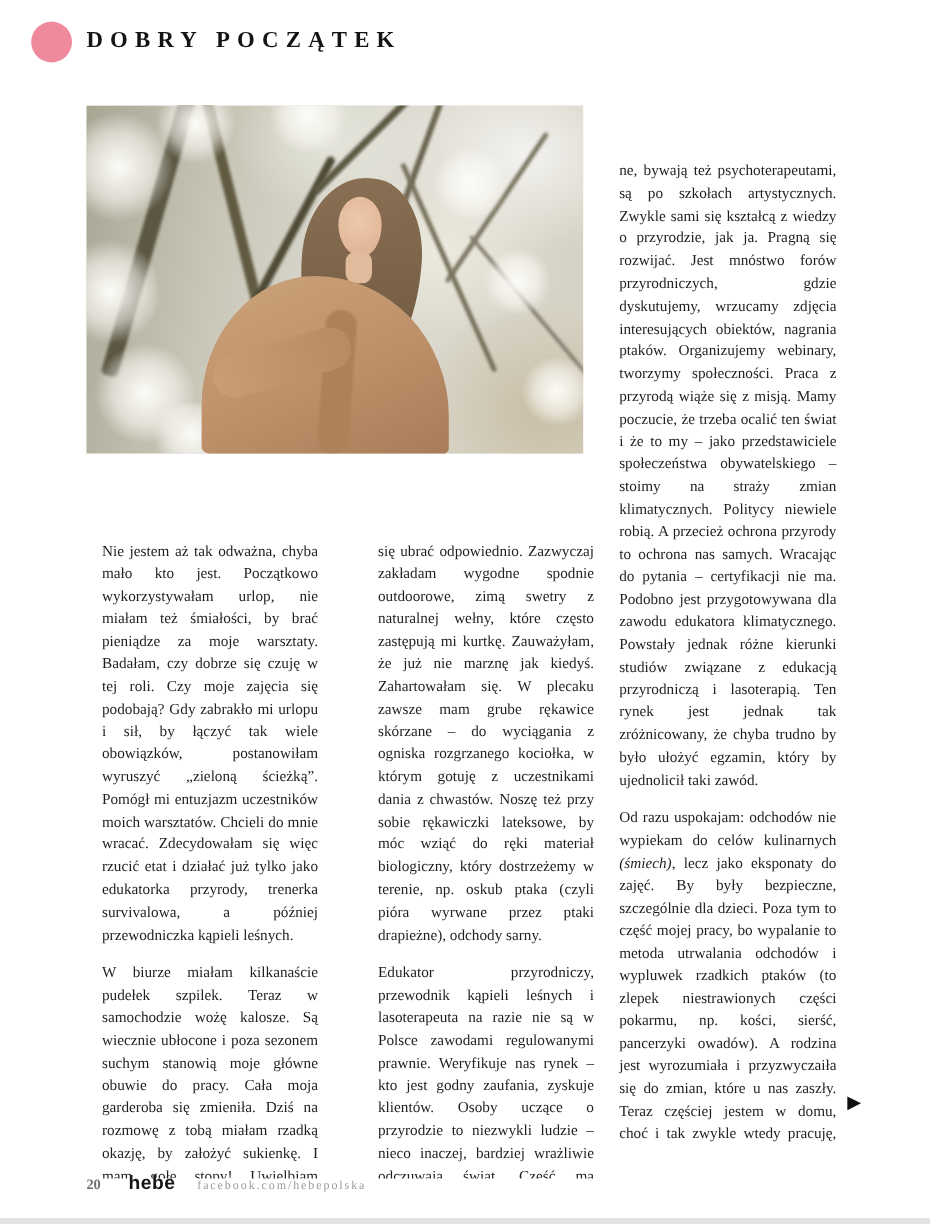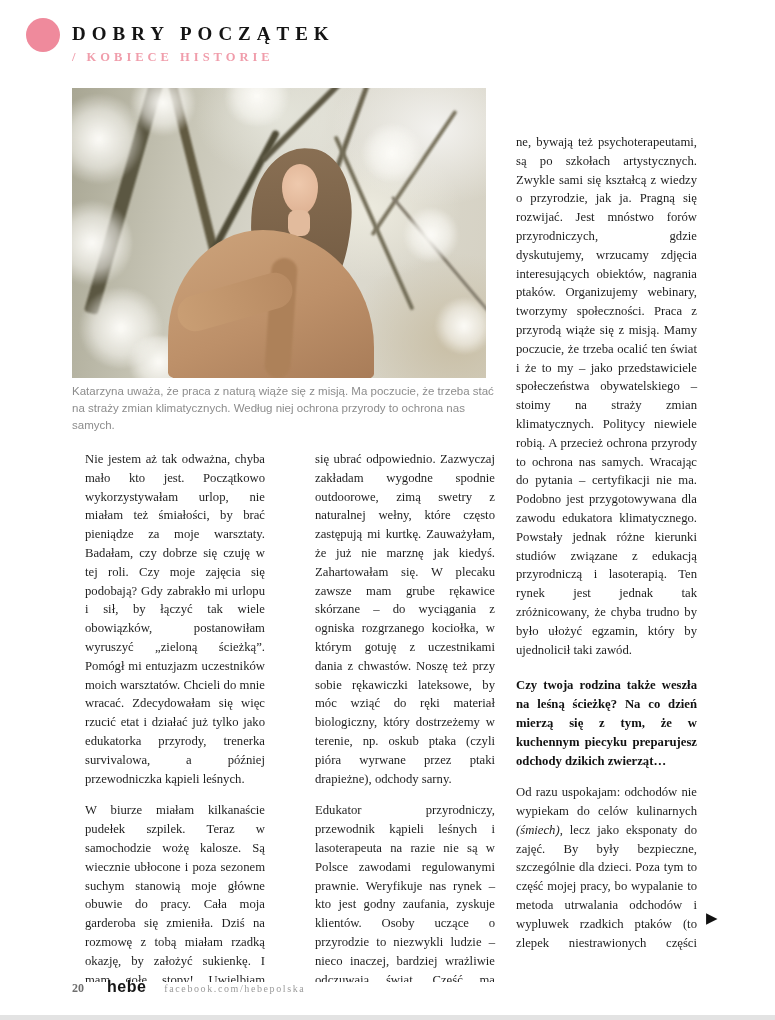--- a/index.html
+++ b/index.html
@@ -100,21 +100,20 @@
 </style>
 </head>
 <body>
 
 <div class="page">
 
   <div class="hdr">
     <span class="dot"></span>
     <div class="hdr-text">
       <h1 class="section-title">DOBRY POCZĄTEK</h1>
-      <div class="section-subtitle">/ KOBIECE HISTORIE</div>
     </div>
   </div>
 
   <div class="photo">
     <div class="ph-bg"></div>
     <div class="br b1"></div>
     <div class="br b2"></div>
     <div class="br b3"></div>
     <div class="br b4"></div>
     <div class="br b5"></div>
@@ -131,35 +130,33 @@
     <div class="bl f8"></div>
     <div class="bl f9"></div>
     <div class="hair"></div>
     <div class="face"></div>
     <div class="neck"></div>
     <div class="shawl"></div>
     <div class="fold"></div>
     <div class="arm"></div>
   </div>
 
-  <p class="caption">Katarzyna uważa, że praca z naturą wiąże się z misją. Ma poczucie, że trzeba stać na straży zmian klimatycznych. Według niej ochrona przyrody to ochrona nas samych.</p>
 
   <div class="col col1">
     <p>Nie jestem aż tak odważna, chyba mało kto jest. Początkowo wykorzystywałam urlop, nie miałam też śmiałości, by brać pieniądze za moje warsztaty. Badałam, czy dobrze się czuję w tej roli. Czy moje zajęcia się podobają? Gdy zabrakło mi urlopu i sił, by łączyć tak wiele obowiązków, postanowiłam wyruszyć „zieloną ścieżką”. Pomógł mi entuzjazm uczestników moich warsztatów. Chcieli do mnie wracać. Zdecydowałam się więc rzucić etat i działać już tylko jako edukatorka przyrody, trenerka survivalowa, a później przewodniczka kąpieli leśnych.</p>
     <p>W biurze miałam kilkanaście pudełek szpilek. Teraz w samochodzie wożę kalosze. Są wiecznie ubłocone i poza sezonem suchym stanowią moje główne obuwie do pracy. Cała moja garderoba się zmieniła. Dziś na rozmowę z tobą miałam rzadką okazję, by założyć sukienkę. I mam gołe stopy! Uwielbiam chodzić boso i staram się to robić jak najczęściej. Kiedy idę do pracy, muszę</p>
   </div>
 
   <div class="col col2">
     <p>się ubrać odpowiednio. Zazwyczaj zakładam wygodne spodnie outdoorowe, zimą swetry z naturalnej wełny, które często zastępują mi kurtkę. Zauważyłam, że już nie marznę jak kiedyś. Zahartowałam się. W plecaku zawsze mam grube rękawice skórzane – do wyciągania z ogniska rozgrzanego kociołka, w którym gotuję z uczestnikami dania z chwastów. Noszę też przy sobie rękawiczki lateksowe, by móc wziąć do ręki materiał biologiczny, który dostrzeżemy w terenie, np. oskub ptaka (czyli pióra wyrwane przez ptaki drapieżne), odchody sarny.</p>
     <p>Edukator przyrodniczy, przewodnik kąpieli leśnych i lasoterapeuta na razie nie są w Polsce zawodami regulowanymi prawnie. Weryfikuje nas rynek – kto jest godny zaufania, zyskuje klientów. Osoby uczące o przyrodzie to niezwykli ludzie – nieco inaczej, bardziej wrażliwie odczuwają świat. Część ma wykształcenie leśnicze, biologicz-</p>
   </div>
 
   <div class="col col3">
     <p>ne, bywają też psychoterapeutami, są po szkołach artystycznych. Zwykle sami się kształcą z wiedzy o przyrodzie, jak ja. Pragną się rozwijać. Jest mnóstwo forów przyrodniczych, gdzie dyskutujemy, wrzucamy zdjęcia interesujących obiektów, nagrania ptaków. Organizujemy webinary, tworzymy społeczności. Praca z przyrodą wiąże się z misją. Mamy poczucie, że trzeba ocalić ten świat i że to my – jako przedstawiciele społeczeństwa obywatelskiego – stoimy na straży zmian klimatycznych. Politycy niewiele robią. A przecież ochrona przyrody to ochrona nas samych. Wracając do pytania – certyfikacji nie ma. Podobno jest przygotowywana dla zawodu edukatora klimatycznego. Powstały jednak różne kierunki studiów związane z edukacją przyrodniczą i lasoterapią. Ten rynek jest jednak tak zróżnicowany, że chyba trudno by było ułożyć egzamin, który by ujednolicił taki zawód.</p>
-    <p class="q">Czy twoja rodzina także weszła na leśną ścieżkę? Na co dzień mierzą się z tym, że w kuchennym piecyku preparujesz odchody dzikich zwierząt…</p>
     <p><span>Od razu uspokajam: odchodów nie wypiekam do celów kulinarnych </span><i>(śmiech)</i><span>, lecz jako eksponaty do zajęć. By były bezpieczne, szczególnie dla dzieci. Poza tym to część mojej pracy, bo wypalanie to metoda utrwalania odchodów i wypluwek rzadkich ptaków (to zlepek niestrawionych części pokarmu, np. kości, sierść, pancerzyki owadów). A rodzina jest wyrozumiała i przyzwyczaiła się do zmian, które u nas zaszły. Teraz częściej jestem w domu, choć i tak zwykle wtedy pracuję, przygotowując zajęcia. W naszym mieszkaniu jest też mnóstwo</span></p>
   </div>
 
   <span class="next-arrow">▶</span>
 
   <div class="footer">
     <span class="pagenum">20</span>
     <span class="logo">hebe</span>
     <span class="fburl">facebook.com/hebepolska</span>
   </div>

